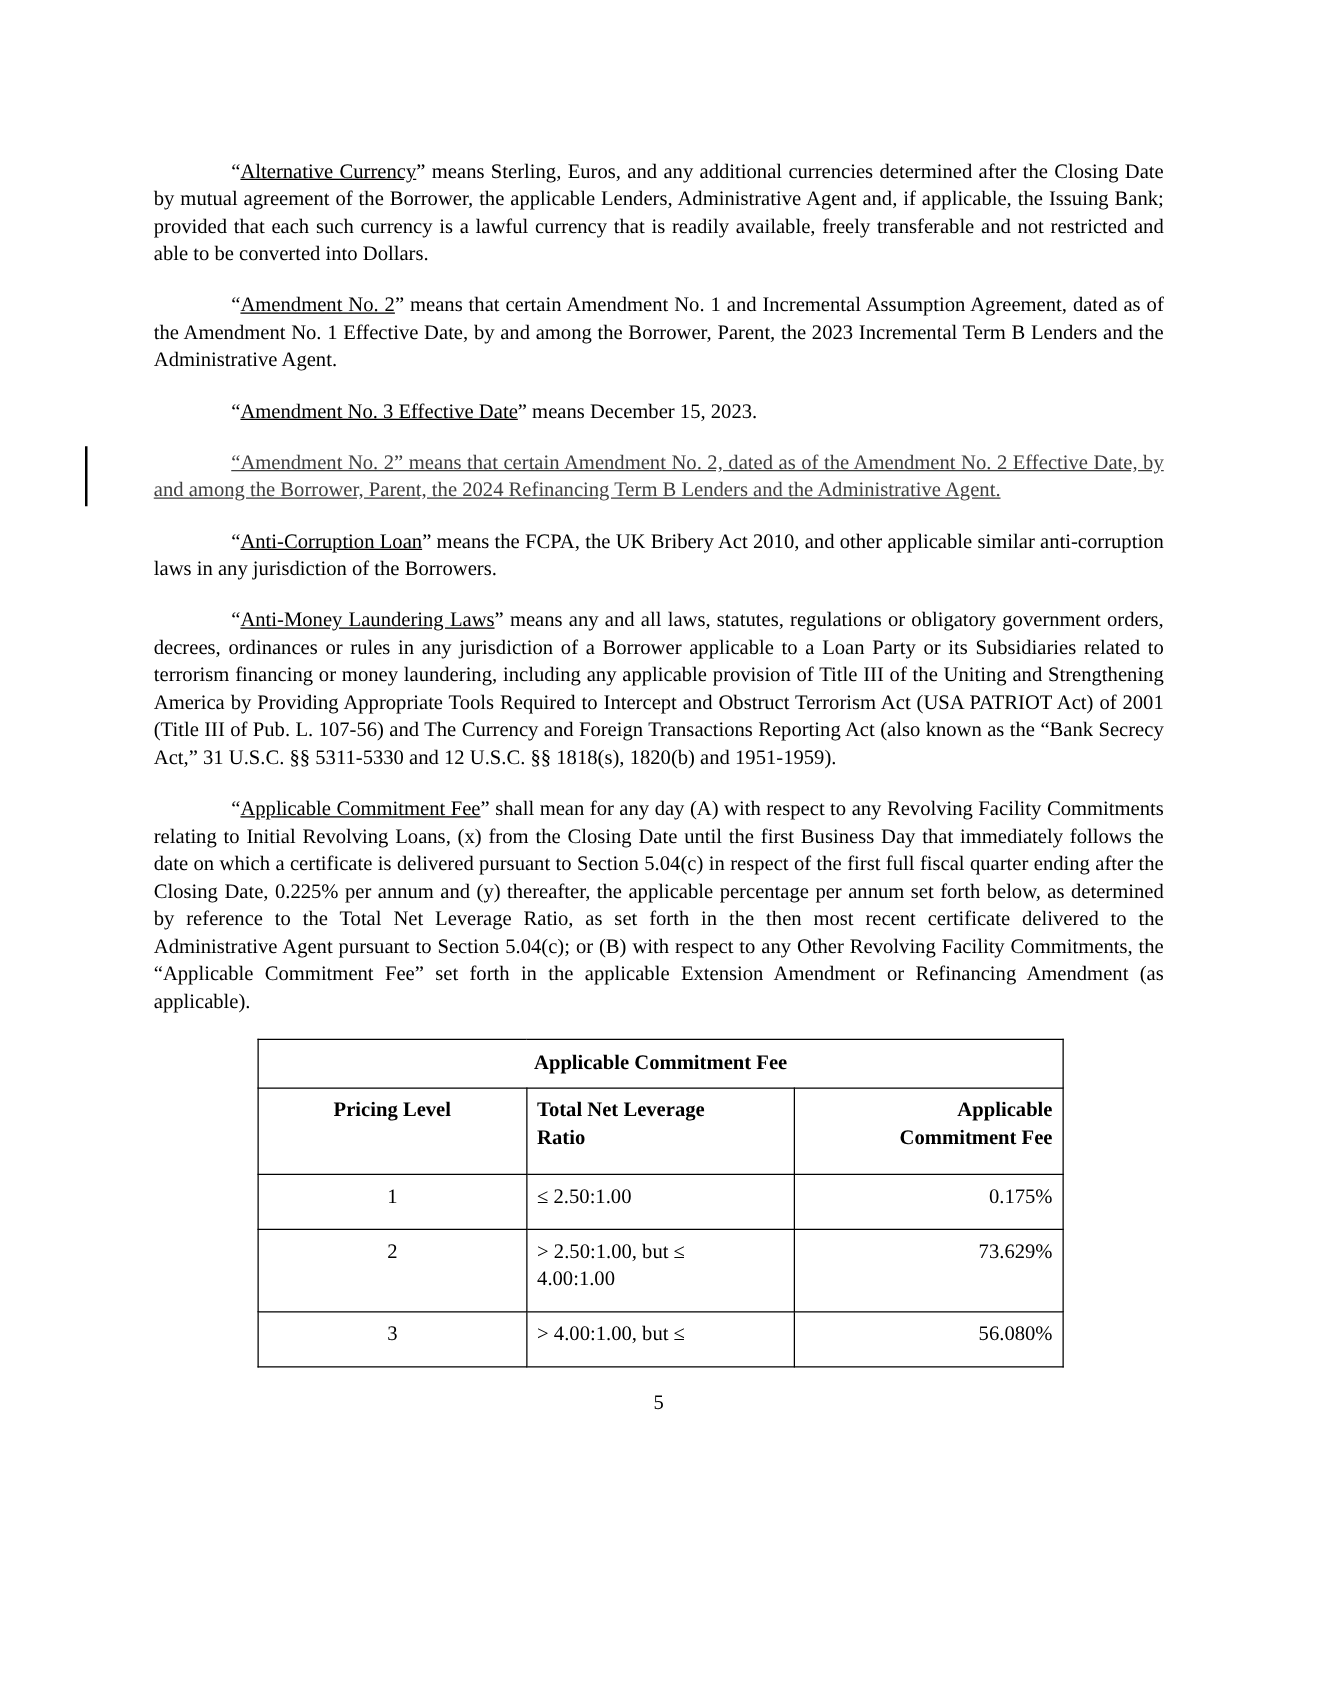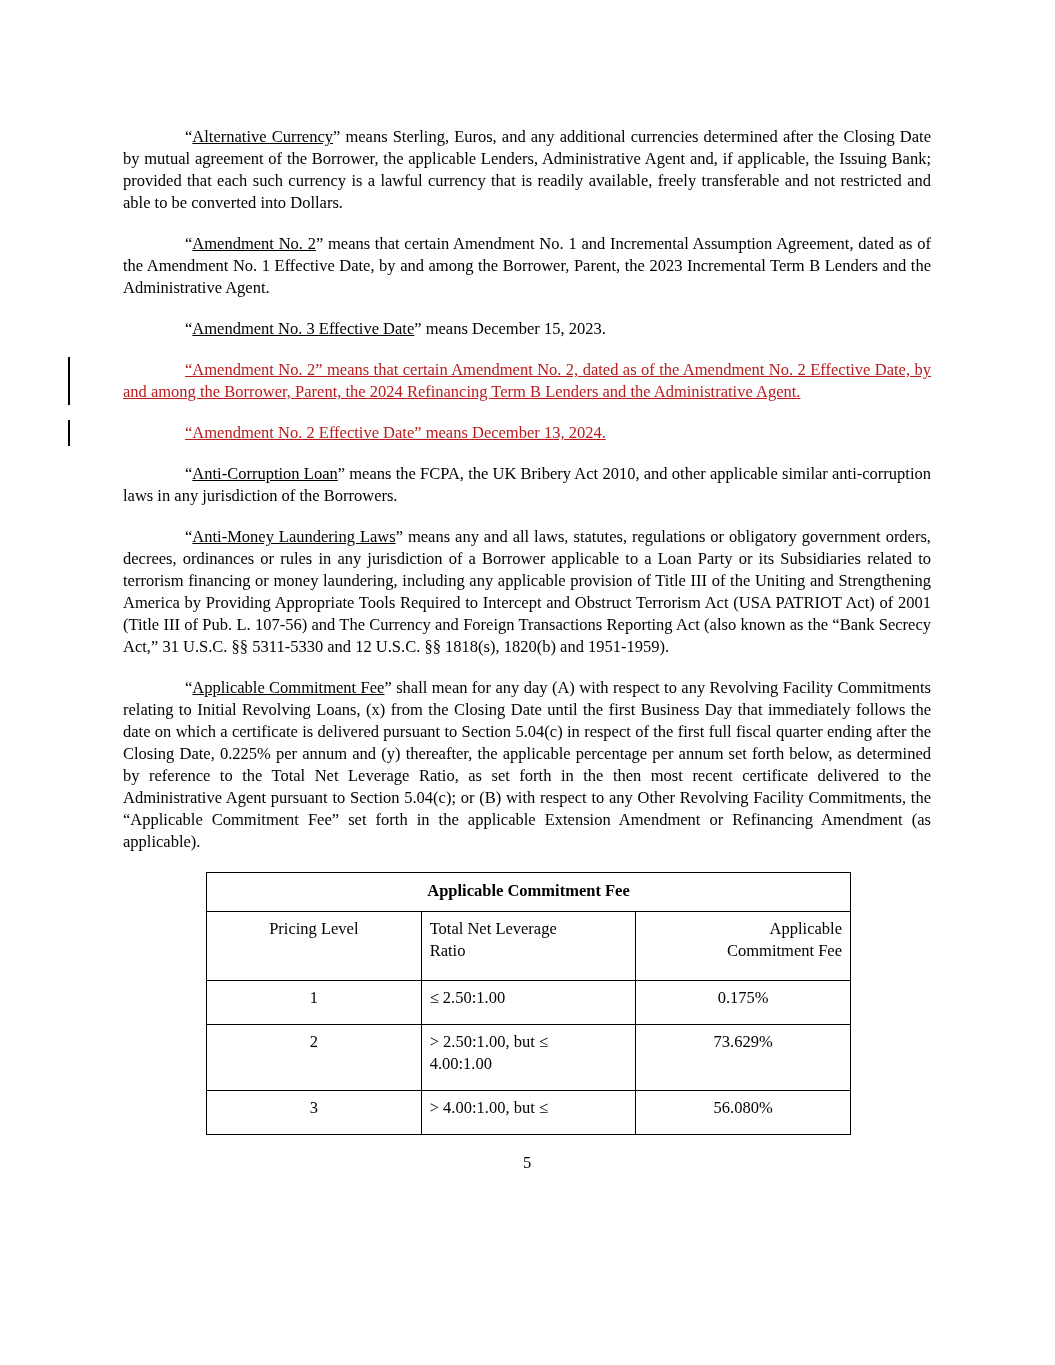--- a/index.html
+++ b/index.html
@@ -23,21 +23,21 @@
   .para {
     margin: 0 0 19px 0;
     text-align: justify;
     text-indent: 62px;
   }
   .term {
     text-decoration: underline;
   }
   .ins {
     position: relative;
-    color: #b91c1c;
+    color: #404040;
   }
   .ins .ins-text {
     text-decoration: underline;
   }
   .change-bar {
     position: absolute;
     left: -55px;
     top: -2px;
     bottom: -2px;
     width: 2px;
@@ -56,47 +56,46 @@
     vertical-align: top;
     white-space: pre-line;
     padding: 6px 8px 15px 8px;
   }
   table.fee-table .t-title {
     font-weight: bold;
     text-align: center;
     padding: 7px 8px 9px 8px;
   }
   table.fee-table th {
-    font-weight: normal;
+    font-weight: bold;
     padding-bottom: 18px;
   }
   table.fee-table .c1 { text-align: center; }
   table.fee-table .c2 { text-align: left; }
   table.fee-table th.c3 { text-align: right; }
-  table.fee-table td.c3 { text-align: center; font-family: Liberation Serif, serif; }
+  table.fee-table td.c3 { text-align: right; font-family: Liberation Serif, serif; }
   .page-number {
     text-align: center;
     margin-top: 17px;
     text-indent: 0;
   }
 </style>
 </head>
 <body>
 
 <div class="page">
 
   <p class="para"><span>“</span><span class="term">Alternative Currency</span><span>” means Sterling, Euros, and any additional currencies determined after the Closing Date by mutual agreement of the Borrower, the applicable Lenders, Administrative Agent and, if applicable, the Issuing Bank; provided that each such currency is a lawful currency that is readily available, freely transferable and not restricted and able to be converted into Dollars.</span></p>
 
   <p class="para"><span>“</span><span class="term">Amendment No. 2</span><span>” means that certain Amendment No. 1 and Incremental Assumption Agreement, dated as of the Amendment No. 1 Effective Date, by and among the Borrower, Parent, the 2023 Incremental Term B Lenders and the Administrative Agent.</span></p>
 
   <p class="para"><span>“</span><span class="term">Amendment No. 3 Effective Date</span><span>” means December 15, 2023.</span></p>
 
   <p class="para ins"><span class="change-bar"></span><span class="ins-text">“Amendment No. 2” means that certain Amendment No. 2, dated as of the Amendment No. 2 Effective Date, by and among the Borrower, Parent, the 2024 Refinancing Term B Lenders and the Administrative Agent.</span></p>
 
-  <p class="para ins"><span class="change-bar"></span><span class="ins-text">“Amendment No. 2 Effective Date” means December 13, 2024.</span></p>
 
   <p class="para"><span>“</span><span class="term">Anti-Corruption Loan</span><span>” means the FCPA, the UK Bribery Act 2010, and other applicable similar anti-corruption laws in any jurisdiction of the Borrowers.</span></p>
 
   <p class="para"><span>“</span><span class="term">Anti-Money Laundering Laws</span><span>” means any and all laws, statutes, regulations or obligatory government orders, decrees, ordinances or rules in any jurisdiction of a Borrower applicable to a Loan Party or its Subsidiaries related to terrorism financing or money laundering, including any applicable provision of Title III of the Uniting and Strengthening America by Providing Appropriate Tools Required to Intercept and Obstruct Terrorism Act (USA PATRIOT Act) of 2001 (Title III of Pub. L. 107-56) and The Currency and Foreign Transactions Reporting Act (also known as the “Bank Secrecy Act,” 31 U.S.C. §§ 5311-5330 and 12 U.S.C. §§ 1818(s), 1820(b) and 1951-1959).</span></p>
 
   <p class="para"><span>“</span><span class="term">Applicable Commitment Fee</span><span>” shall mean for any day (A) with respect to any Revolving Facility Commitments relating to Initial Revolving Loans, (x) from the Closing Date until the first Business Day that immediately follows the date on which a certificate is delivered pursuant to Section 5.04(c) in respect of the first full fiscal quarter ending after the Closing Date, 0.225% per annum and (y) thereafter, the applicable percentage per annum set forth below, as determined by reference to the Total Net Leverage Ratio, as set forth in the then most recent certificate delivered to the Administrative Agent pursuant to Section 5.04(c); or (B) with respect to any Other Revolving Facility Commitments, the “Applicable Commitment Fee” set forth in the applicable Extension Amendment or Refinancing Amendment (as applicable).</span></p>
 
   <table class="fee-table">
     <tbody>
       <tr>

